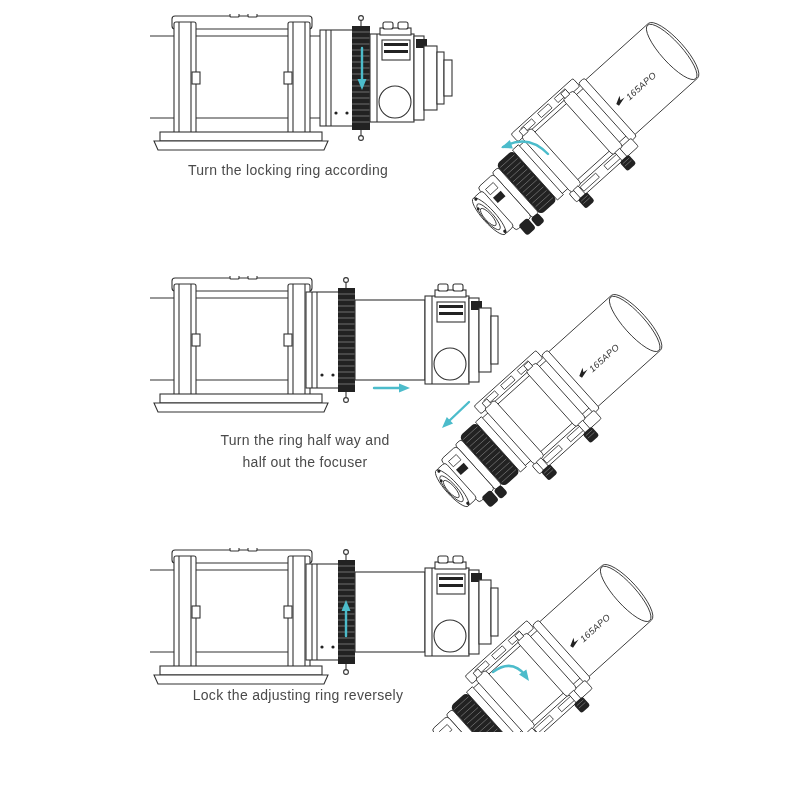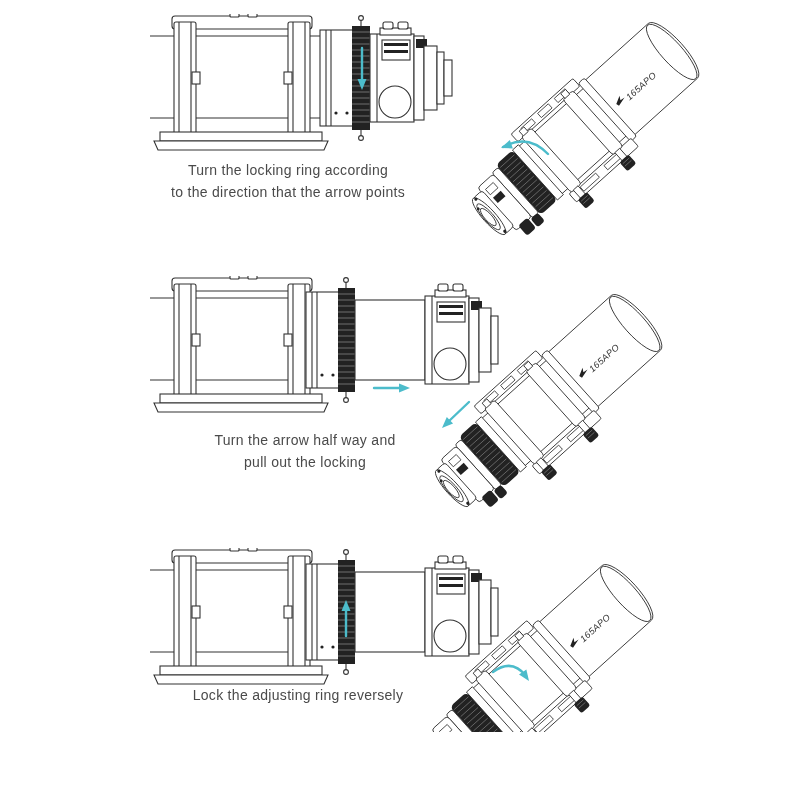--- a/index.html
+++ b/index.html
@@ -152,39 +152,38 @@
   </svg>
 
   <svg class="abs" style="left:435px;top:10px" width="360" height="248" viewBox="0 0 360 248">
     <use href="#scope3d" transform="translate(50,210) rotate(-42) scale(0.8)"></use>
     <path class="arrow" d="M113 144 Q93 123 68 137"></path>
     <use href="#ah" transform="translate(66,138) rotate(160)"></use>
   </svg>
 
   <div class="caption" style="left:138px;top:159px">
     <div>Turn the locking ring according</div>
-    <div>to the direction that the arrow points</div>
   </div>
 
   <svg class="abs" style="left:148px;top:276px" width="360" height="140" viewBox="0 0 360 140">
     <use href="#sv-mount"></use>
     <use href="#sv-ota-extended"></use>
     <path class="arrow" d="M226 112 H253"></path>
     <use href="#ah" transform="translate(262,112) rotate(0)"></use>
   </svg>
 
   <svg class="abs" style="left:428px;top:266px" width="365" height="254" viewBox="0 0 365 254">
     <use href="#scope3d" transform="translate(20,226) rotate(-42) scale(0.8)"></use>
     <path class="arrow" d="M41 136 L20 156"></path>
     <use href="#ah" transform="translate(14,162) rotate(136)"></use>
   </svg>
 
   <div class="caption" style="left:155px;top:429px">
-    <div>Turn the arrow half way and</div>
-    <div>pull out the locking</div>
+    <div>Turn the ring half way and</div>
+    <div>half out the focuser</div>
   </div>
 
   <svg class="abs" style="left:148px;top:548px" width="360" height="140" viewBox="0 0 360 140">
     <use href="#sv-mount"></use>
     <use href="#sv-ota-extended"></use>
     <path class="arrow" d="M198 88 V60"></path>
     <use href="#ah" transform="translate(198,52) rotate(-90)"></use>
   </svg>
 
   <svg class="abs" style="left:425px;top:518px" width="370" height="282" viewBox="0 0 370 282">

